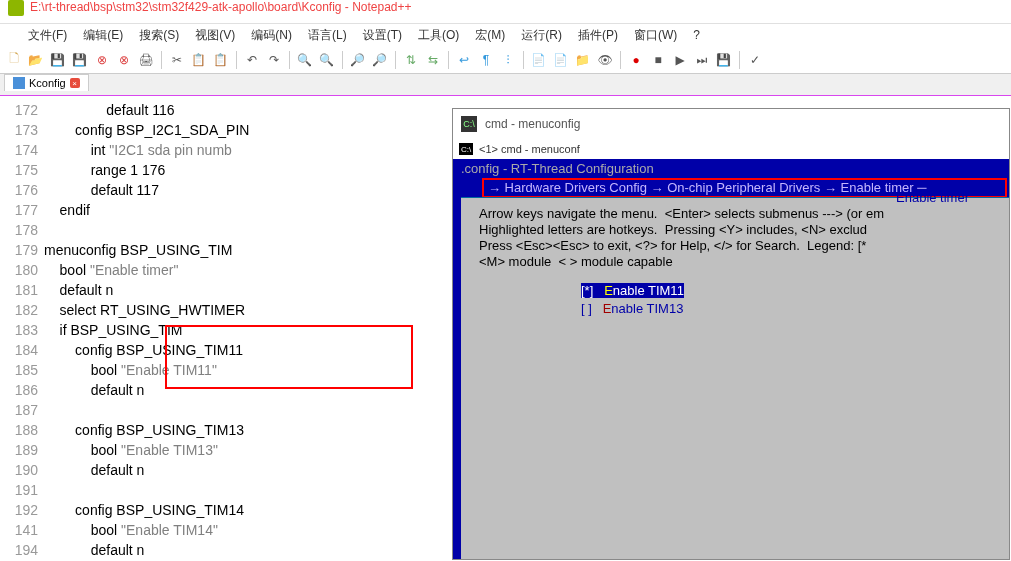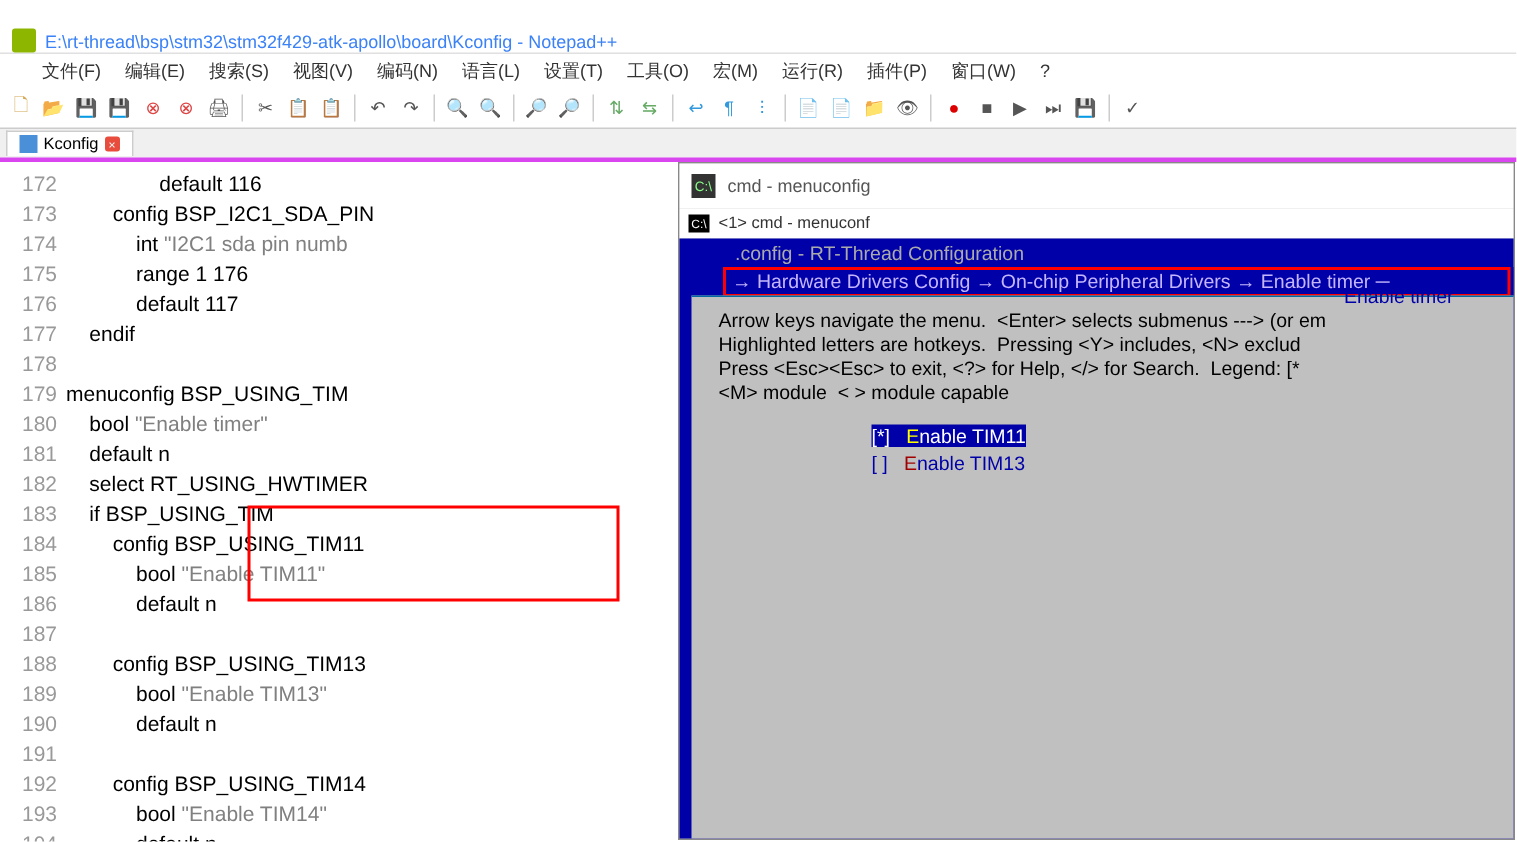--- a/index.html
+++ b/index.html
@@ -1,46 +1,46 @@
 <!DOCTYPE html>
 <html><head>
 <meta charset="utf-8">
 <style>
 * { margin: 0; padding: 0; box-sizing: border-box; font-family: "Microsoft YaHei", sans-serif; }
 body { width: 1011px; height: 561px; background: #fff; overflow: hidden; position: relative; }
 
-.titlebar { height: 36px; background: #fff; border-bottom: 1px solid #e0e0e0; display: flex; align-items: flex-end; padding: 0 8px; font-size: 12px; color: #3b82f6; }
+.titlebar { height: 24px; background: #fff; border-bottom: 1px solid #e0e0e0; display: flex; align-items: flex-start; padding: 0 8px; font-size: 12px; color: #ef4444; }
 .titlebar .icon { width: 16px; height: 16px; background: #8db600; border-radius: 2px; margin-right: 6px; display: inline-block; }
 
 .menubar { height: 22px; display: flex; align-items: center; padding: 0 20px; font-size: 12px; color: #333; }
 .menubar span { padding: 0 8px; cursor: default; }
 
 .toolbar { height: 28px; display: flex; align-items: center; padding: 0 4px; gap: 2px; border-bottom: 1px solid #ccc; }
 .toolbar .tb { width: 18px; height: 18px; display: inline-flex; align-items: center; justify-content: center; font-size: 12px; color: #555; margin: 0 1px; }
 .toolbar .sep { width: 1px; height: 18px; background: #ccc; margin: 0 3px; }
 
-.tabstrip { height: 22px; background: #f0f0f0; display: flex; align-items: center; padding-left: 4px; border-bottom: 3px solid #d946ef; }
+.tabstrip { height: 22px; background: #f0f0f0; display: flex; align-items: flex-start; padding-left: 4px; border-bottom: 1px solid #d946ef; }
 .tab { background: #fff; border: 1px solid #ccc; border-bottom: none; padding: 2px 8px; font-size: 11px; display: flex; align-items: center; gap: 4px; }
 .tab .closex { width: 10px; height: 10px; background: #e74c3c; color: #fff; font-size: 8px; display: flex; align-items: center; justify-content: center; border-radius: 2px; }
 .tab .ficon { width: 12px; height: 12px; background: #4a90d9; }
 
 .editor { position: relative; display: flex; height: 460px; background: #fff; }
 .gutter { width: 44px; background: #fff; text-align: right; padding-right: 6px; font-family: Consolas, monospace; font-size: 14px; color: #999; line-height: 20px; padding-top: 4px; }
 .code { flex: 1; font-family: Consolas, "Courier New", monospace; font-size: 14px; color: #000; line-height: 20px; padding-top: 4px; white-space: pre; }
 .code .str { color: #808080; }
 .redbox1 { position: absolute; left: 165px; top: 229px; width: 248px; height: 64px; border: 2px solid #ff0000; pointer-events: none; }
 
 .cmdwin { position: absolute; left: 452px; top: 108px; width: 558px; height: 452px; background: #c0c0c0; border: 1px solid #888; }
 .cmdtitle { height: 30px; background: #fff; display: flex; align-items: center; padding: 0 8px; font-size: 12px; color: #555; gap: 8px; }
 .cmdtitle .cicon { width: 16px; height: 16px; background: #333; color: #8f8; font-size: 9px; display: flex; align-items: center; justify-content: center; }
 .cmdtab { height: 20px; background: #fff; display: flex; align-items: center; padding: 0 6px; font-size: 11px; gap: 6px; color: #333; }
 .cmdtab .tabicon { width: 14px; height: 12px; background: #000; color: #fff; font-size: 8px; display: flex; align-items: center; justify-content: center; }
 
 .menuconfig { position: absolute; top: 50px; left: 0; right: 0; bottom: 0; background: #0000a8; font-family: Consolas, "Courier New", monospace; font-size: 13px; }
-.mc-top { color: #aaa; padding: 2px 8px; margin-left: 29px; }
+.mc-top { color: #aaa; padding: 2px 8px; }
 .mc-breadcrumb { color: #c4b5fd; padding: 2px 8px; background: #0000a8; position: relative; margin-left: 27px; }
 .mc-breadcrumb .redbox2 { position: absolute; left: 2px; top: 0px; right: 2px; height: 20px; border: 2px solid #ff0000; }
 .mc-panel { position: absolute; top: 38px; left: 8px; right: 0; bottom: 0; background: #c0c0c0; border-top: 1px solid #0369a1; }
 .mc-panel-title { position: absolute; top: -8px; right: 40px; color: #0000a8; font-size: 13px; }
 .mc-help { color: #000; padding: 8px 18px 4px 18px; font-size: 13px; line-height: 16px; white-space: pre; }
 .mc-list { margin-top: 8px; padding-left: 120px; color: #0000a8; font-size: 13px; line-height: 18px; }
 .mc-list .row { white-space: pre; }
 .mc-list .sel { background: #0000a8; color: #fff; display: inline; }
 .mc-list .hot { color: #a00000; }
 .mc-list .sel .hot { color: #ffff00; }
@@ -136,21 +136,21 @@
       <div>183</div>
       <div>184</div>
       <div>185</div>
       <div>186</div>
       <div>187</div>
       <div>188</div>
       <div>189</div>
       <div>190</div>
       <div>191</div>
       <div>192</div>
-      <div>193</div>
+      <div>141</div>
       <div>194</div>
     </div>
   <div class="code" id="code"><div>                default 116</div><div>        config BSP_I2C1_SDA_PIN</div><div>            int <span class="str">"I2C1 sda pin numb</span></div><div>            range 1 176</div><div>            default 117</div><div>    endif</div><div>&nbsp;</div><div>menuconfig BSP_USING_TIM</div><div>    bool <span class="str">"Enable timer"</span></div><div>    default n</div><div>    select RT_USING_HWTIMER</div><div>    if BSP_USING_TIM</div><div>        config BSP_USING_TIM11</div><div>            bool <span class="str">"Enable TIM11"</span></div><div>            default n</div><div>&nbsp;</div><div>        config BSP_USING_TIM13</div><div>            bool <span class="str">"Enable TIM13"</span></div><div>            default n</div><div>&nbsp;</div><div>        config BSP_USING_TIM14</div><div>            bool <span class="str">"Enable TIM14"</span></div><div>            default n</div></div>
   <div class="redbox1"></div>
 </div>
 
 <div class="cmdwin">
   <div class="cmdtitle">
     <span class="cicon">C:\</span>
     <span>cmd - menuconfig</span>

